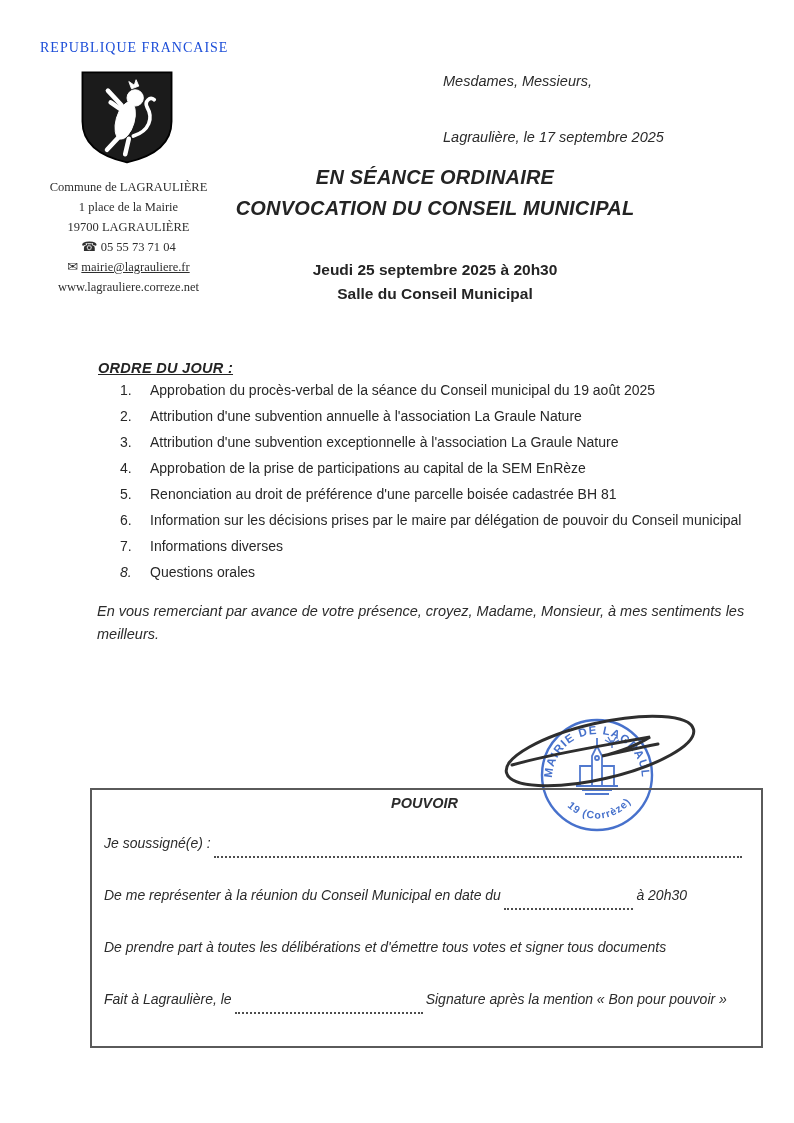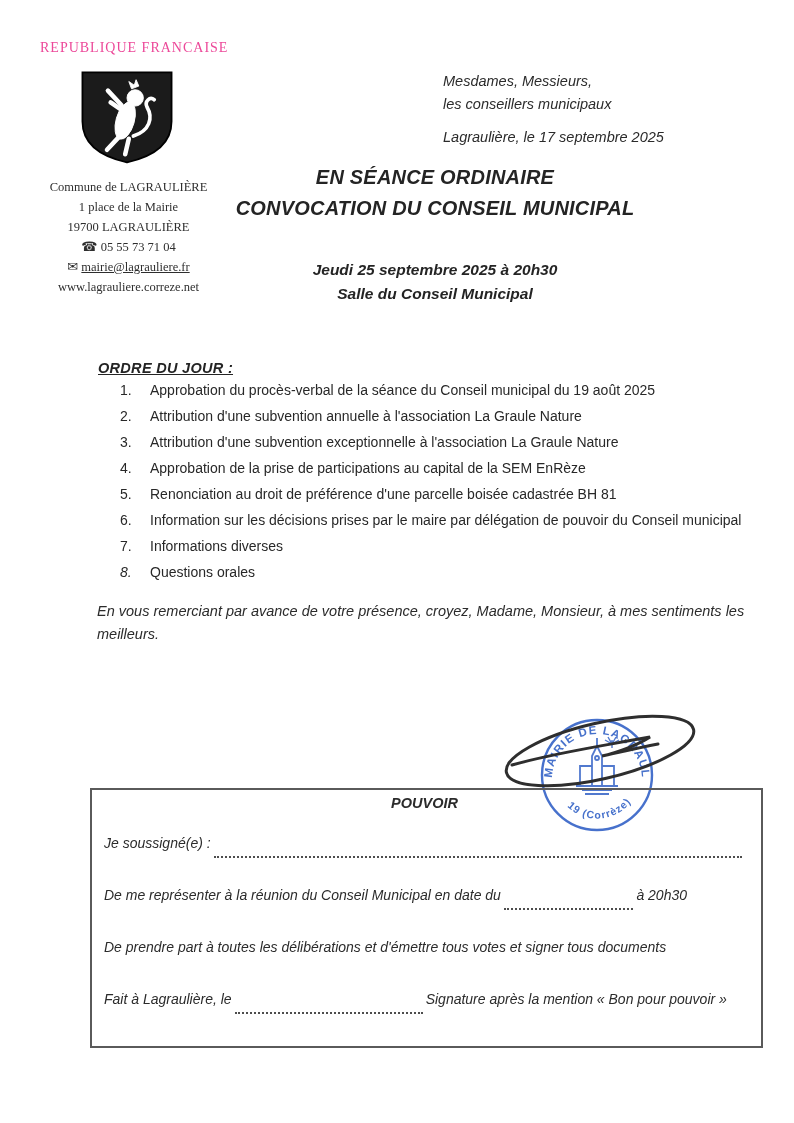--- a/index.html
+++ b/index.html
@@ -9,21 +9,21 @@
     margin:0 auto;
     background:#ffffff;
     font-family:"Liberation Sans", sans-serif;
     color:#252525;
     overflow:hidden;
   }
   
   .republic{
     position:absolute;left:40px;top:40px;
     font-family:"Liberation Serif", serif;
-    font-size:14px;letter-spacing:1px;color:#ec4899;
+    font-size:14px;letter-spacing:1px;color:#1d4ed8;
   }
   .shield-wrap{position:absolute;left:77px;top:68px;width:100px;height:98px;}
   .commune{
     position:absolute;left:26px;top:177px;width:205px;
     font-family:"Liberation Serif", serif;
     font-size:12.5px;line-height:20px;color:#2e2e2e;text-align:center;
   }
   .commune .email{text-decoration:underline;text-align:right;}
   .commune .glyph{font-size:13px;}
   
@@ -36,21 +36,21 @@
     font-style:italic;font-size:14.5px;color:#2b2b2b;
   }
   
   .doc-title{
     position:absolute;left:150px;top:162px;width:570px;
     text-align:center;font-weight:bold;font-style:italic;
     font-size:20px;line-height:31px;color:#242424;letter-spacing:.2px;
   }
   .meeting{
     position:absolute;left:150px;top:258px;width:570px;
-    text-align:center;font-weight:bold;font-style:italic;
+    text-align:center;font-weight:bold;
     font-size:15.5px;line-height:24px;color:#242424;
   }
   
   .agenda-head{
     position:absolute;left:98px;top:360px;
     font-weight:bold;font-style:italic;text-decoration:underline;
     font-size:14.5px;color:#242424;letter-spacing:.3px;
   }
   .agenda{
     position:absolute;left:97px;top:377px;width:662px;
@@ -122,21 +122,20 @@
     </div>
     <div>
       <span class="glyph">✉</span>
       <span class="email">mairie@lagrauliere.fr</span>
     </div>
     <div>www.lagrauliere.correze.net</div>
   </div>
 
   <div class="recipient">
     <div>Mesdames, Messieurs,</div>
-    <div>les conseillers municipaux</div>
   </div>
   <div class="dateline">Lagraulière, le 17 septembre 2025</div>
 
   <div class="doc-title">
     <div>EN SÉANCE ORDINAIRE</div>
     <div>CONVOCATION DU CONSEIL MUNICIPAL</div>
   </div>
 
   <div class="meeting">
     <div>Jeudi 25 septembre 2025 à 20h30</div>

